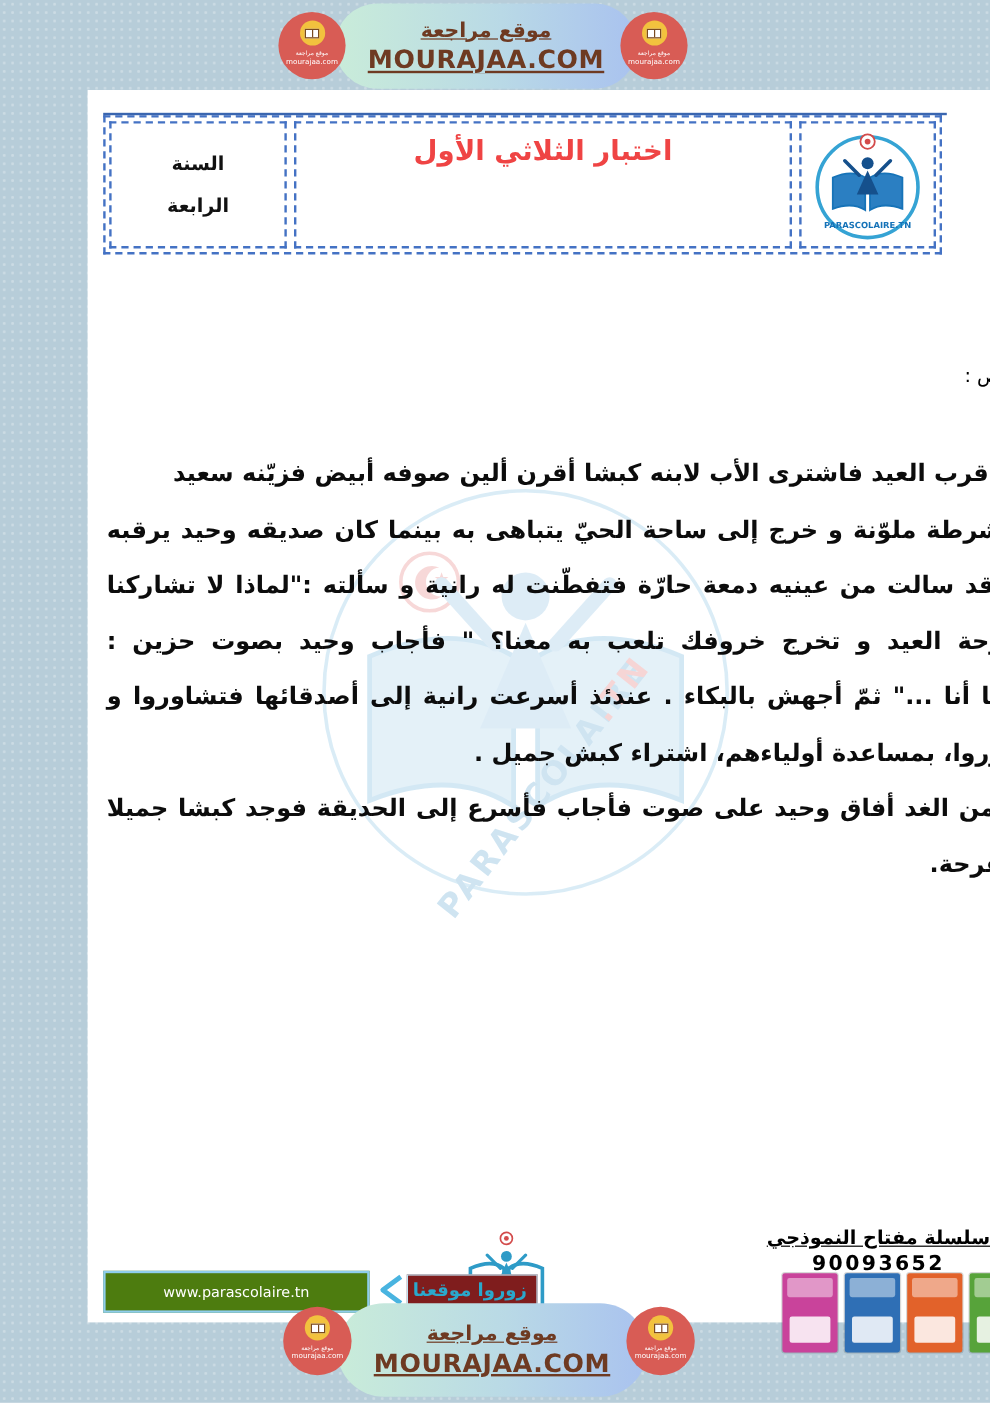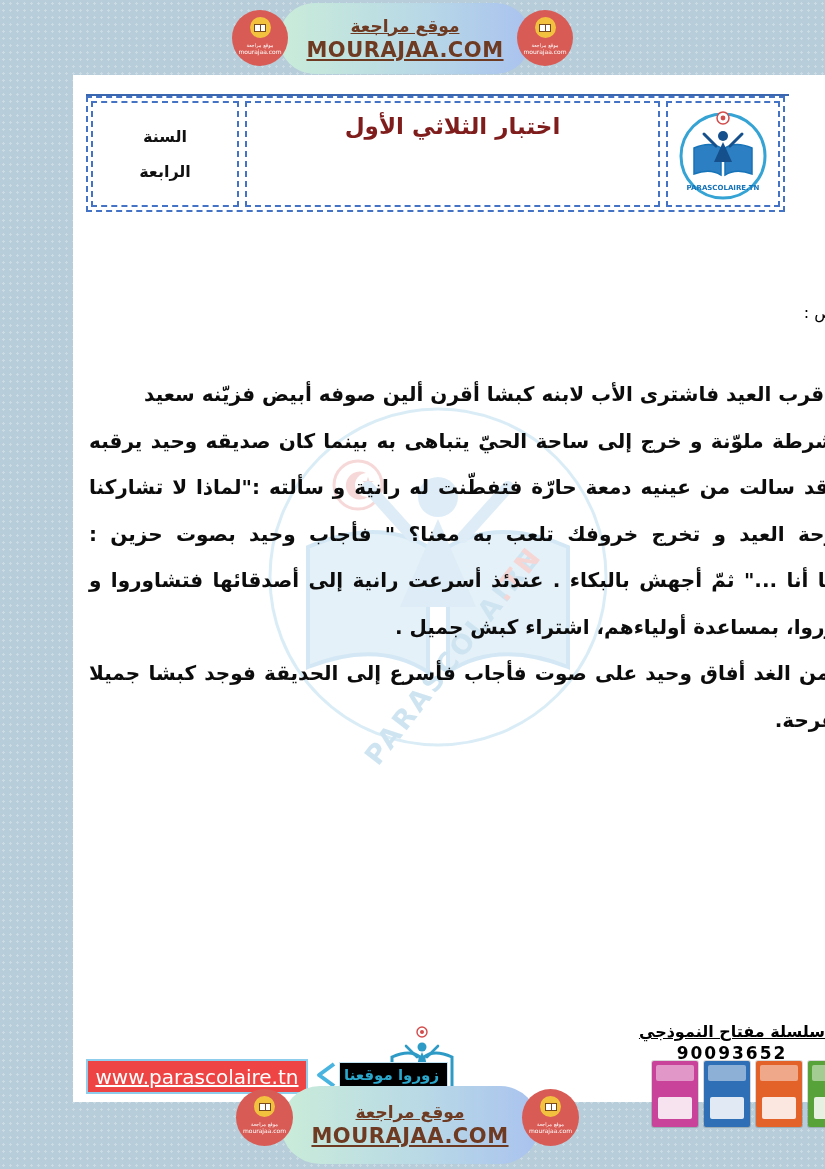--- a/index.html
+++ b/index.html
@@ -47,21 +47,21 @@
   
   .header-box {
     position:absolute; left:13px; top:21px; width:699px; height:116px;
     border:2px dashed #4472c4; padding:3px; display:flex; gap:6px;
   }
   .header-topline { position:absolute; left:-2px; top:-4px; width:703px; height:2px; background:#3a66b0; }
   .hcell { border:2px dashed #4472c4; height:100%; }
   .cell-year { width:148px; display:flex; flex-direction:column; align-items:center; justify-content:space-evenly; padding:8px 0; }
   .cell-year div { font-weight:bold; font-size:16px; color:#111; direction:rtl; }
   .cell-title { flex:1; text-align:center; padding-top:10px; direction:rtl; }
-  .exam-title { font-size:23px; font-weight:bold; color:#7f1d1d; }
+  .exam-title { font-size:23px; font-weight:bold; color:#ef4444; }
   .subject-line { font-size:18px; font-weight:bold; color:#111; margin-top:10px; }
   .cell-logo { width:114px; display:flex; align-items:center; justify-content:center; }
   
   .section-label { position:absolute; top:228px; right:14px; font-size:16px; font-weight:normal; direction:rtl; z-index:2; }
   .text-block { position:absolute; left:16px; right:12px; top:296px; z-index:2; direction:rtl; }
   .text-line {
     height:46.5px; line-height:46.5px; font-size:20px; font-weight:bold; color:#0c0c0c;
     text-align:justify; text-align-last:justify; white-space:nowrap; overflow:visible;
   }
   .text-line:nth-child(1), .text-line:nth-child(6), .text-line:nth-child(9) {
@@ -74,26 +74,26 @@
   .series-title { position:absolute; right:10px; top:947px; width:240px; text-align:center;
     font-size:16px; font-weight:bold; text-decoration:underline; direction:rtl; z-index:2; }
   .series-phone { position:absolute; right:10px; top:968px; width:240px; text-align:center;
     font-size:17px; font-weight:bold; letter-spacing:2px; z-index:2; }
   .books-row { position:absolute; right:8px; top:986px; display:flex; gap:6px; z-index:2; }
   .book { width:46px; height:66px; border-radius:2px; position:relative; box-shadow:0 0 0 1px rgba(0,0,0,.15); }
   .book::before { content:""; position:absolute; left:4px; top:4px; right:4px; height:16px;
     background:rgba(255,255,255,.45); border-radius:2px; }
   .book::after { content:""; position:absolute; left:6px; bottom:8px; right:6px; height:22px;
     background:rgba(255,255,255,.85); border-radius:2px; }
-  .site-bar { position:absolute; left:13px; top:984px; width:222px; height:35px; background:#ef4444;
-    border:2px solid #8fcdec; color:#fff; font-size:20px; display:flex; align-items:center;
-    justify-content:center; z-index:3;text-decoration:underline; }
+  .site-bar { position:absolute; left:13px; top:984px; width:222px; height:35px; background:#4d7c0f;
+    border:2px solid #8fcdec; color:#fff; font-size:12px; display:flex; align-items:center;
+    justify-content:center; z-index:3; }
   .visit-ribbon { position:absolute; left:240px; top:986px; display:flex; align-items:center; gap:2px; z-index:3; }
   .visit-ribbon .visit-text { color:#2aa8cc; font-weight:bold; font-size:15px; direction:rtl;
-    border:1px solid #bfe3f2; padding:3px 8px 3px 4px; background:#000000; }
+    border:1px solid #bfe3f2; padding:3px 8px 3px 4px; background:#7f1d1d; }
   .footer-logo { position:absolute; left:303px; top:950px; z-index:2; }
 </style>
 </head>
 <body>
 
 <div class="page">
 
   <div class="header-box">
     <div class="header-topline"></div>
     <div class="hcell cell-year">

